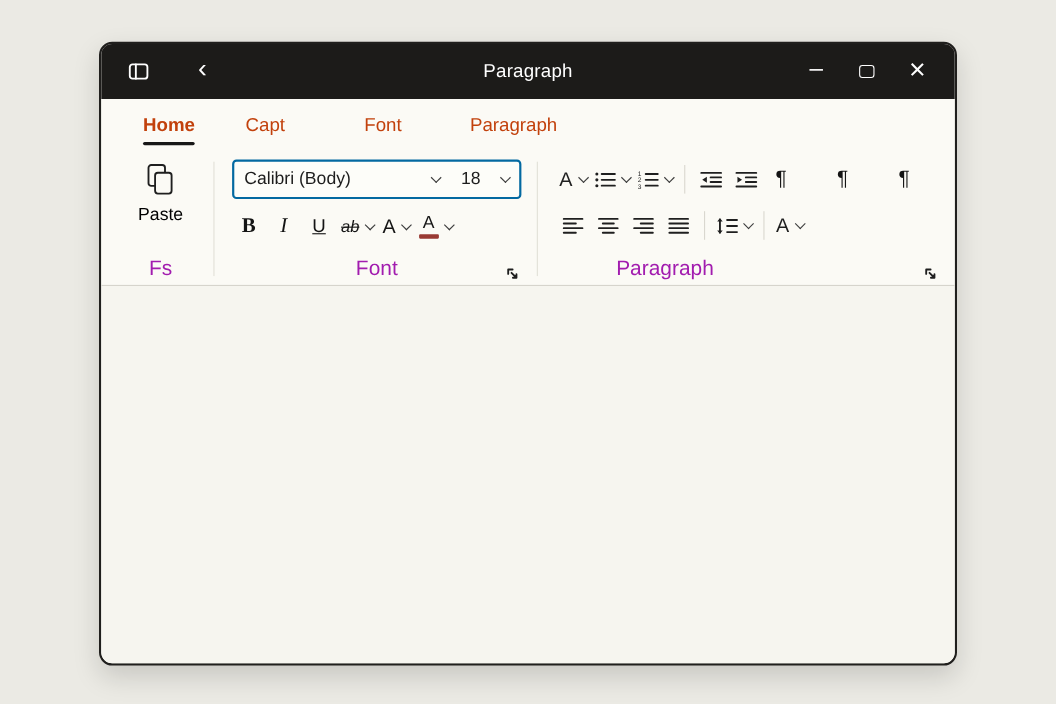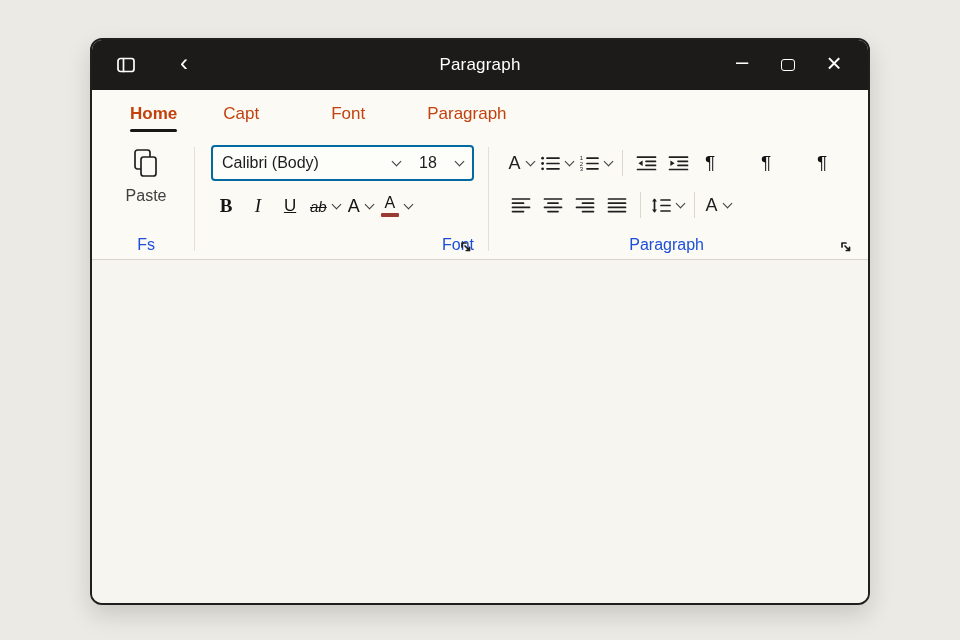--- a/index.html
+++ b/index.html
@@ -45,30 +45,30 @@
   .tab.active .underline {
     display:block; position:absolute; left:0; right:0; bottom:5px;
     height:3.5px; border-radius:2px; background:#171717;
   }
   .tab-home { margin-right:46px; }
   .tab-capt { margin-right:72px; }
   .tab-font { margin-right:62px; }
   .ribbon-body { display:flex; height:122px; padding:4px 12px 0 12px; }
   .group { display:flex; flex-direction:column; position:relative; }
   .group-footer {
-    margin-top:auto; height:28px; display:flex; align-items:center; justify-content:flex-end;
-    font-size:16px; color:#1d4ed8; position:relative;
+    margin-top:auto; height:28px; display:flex; align-items:center; justify-content:center;
+    font-size:19px; color:#a21caf; position:relative;
   }
   .launcher { position:absolute; right:2px; bottom:8px; width:12px; height:12px; }
   .vsep { width:1px; background:#e2e0d8; margin:6px 6px 8px 6px; }
   .minisep { width:1px; height:26px; background:#d9d7cf; margin:0 7px; align-self:center; }
   
   .grp-clipboard { width:86px; align-items:center; }
   .paste-btn { display:flex; flex-direction:column; align-items:center; padding-top:6px; cursor:default; }
-  .paste-label { font-size:16px; margin-top:6px; color:#404040; }
+  .paste-label { font-size:16px; margin-top:6px; color:#000000; }
   
   .grp-font { width:286px; padding:4px 8px 0 10px; }
   .combo-row { display:flex; }
   .combo {
     display:flex; align-items:center; border:2px solid #0369a1; border-radius:4px;
     background:#fdfdf9; height:36px; overflow:hidden;
   }
   .combo-part { display:flex; align-items:center; padding:0 9px; font-size:16px; color:#1d1d1d; }
   .combo-name { width:196px; }
   .combo-size { width:62px; }

